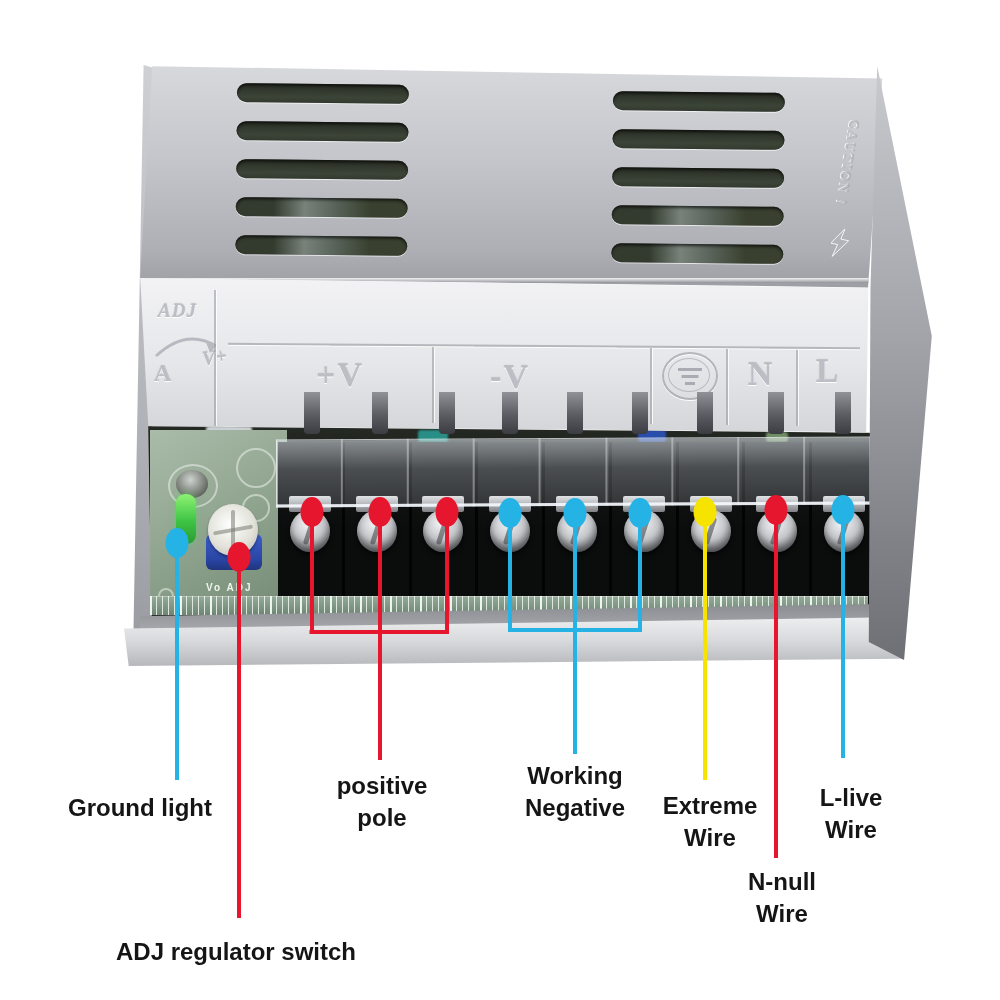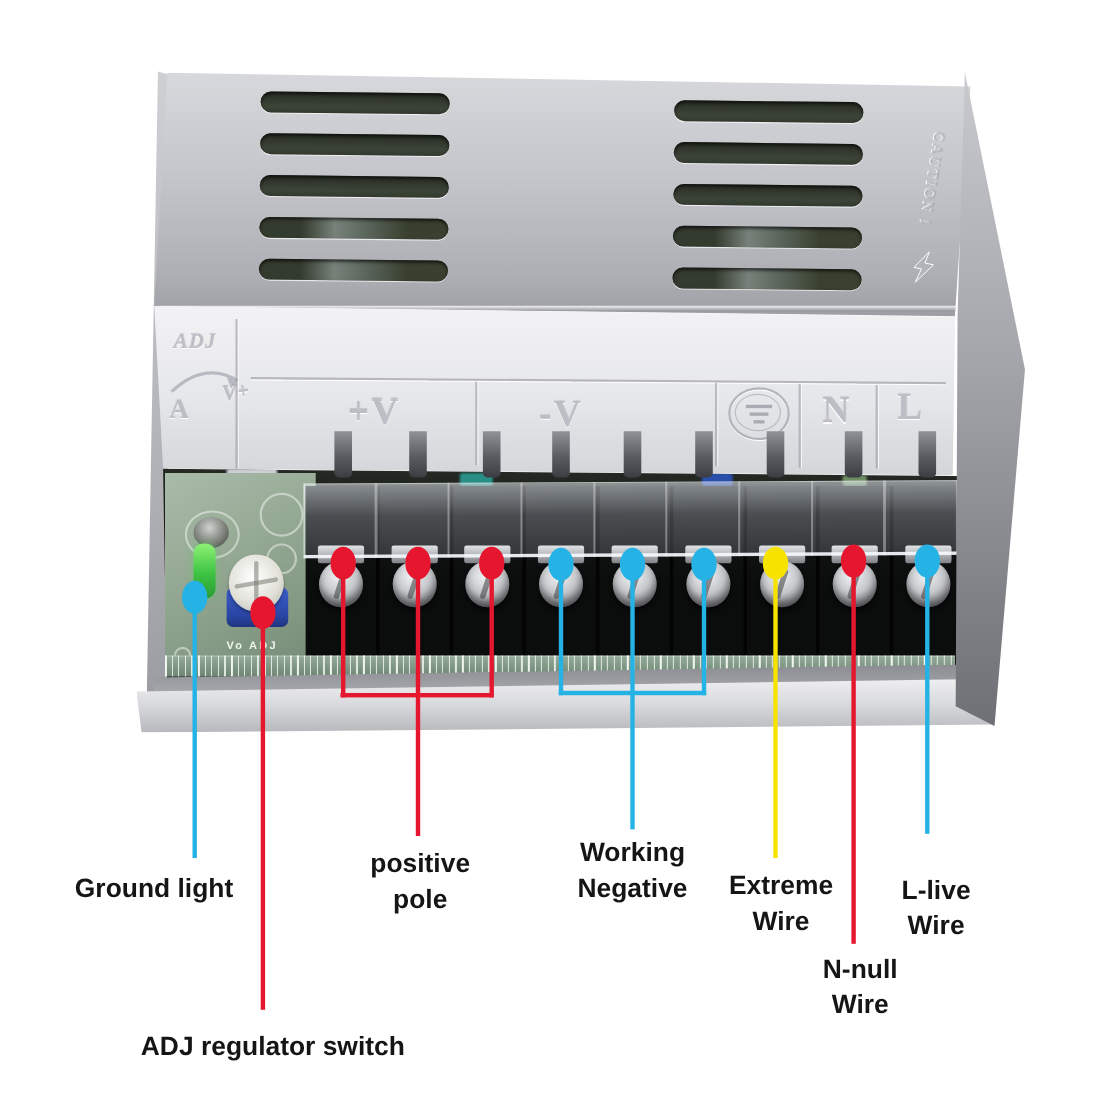--- a/index.html
+++ b/index.html
@@ -287,20 +287,20 @@
   <div class="note" style="left:710px;top:790px;">
     <div>Extreme</div>
     <div>Wire</div>
   </div>
 
   <div class="note" style="left:782px;top:866px;">
     <div>N-null</div>
     <div>Wire</div>
   </div>
 
-  <div class="note" style="left:851px;top:782px;margin-top:12px;">
+  <div class="note" style="left:851px;top:782px;">
     <div>L-live</div>
     <div>Wire</div>
   </div>
 
-  <div class="note" style="left:248px;top:936px;">ADJ regulator switch</div>
+  <div class="note" style="left:236px;top:936px;">ADJ regulator switch</div>
 
 </div>
 
 </body></html>

